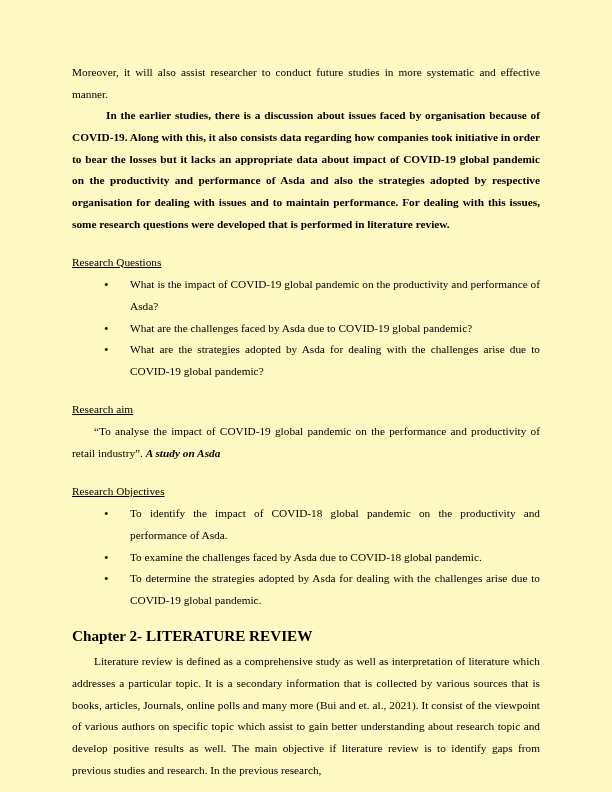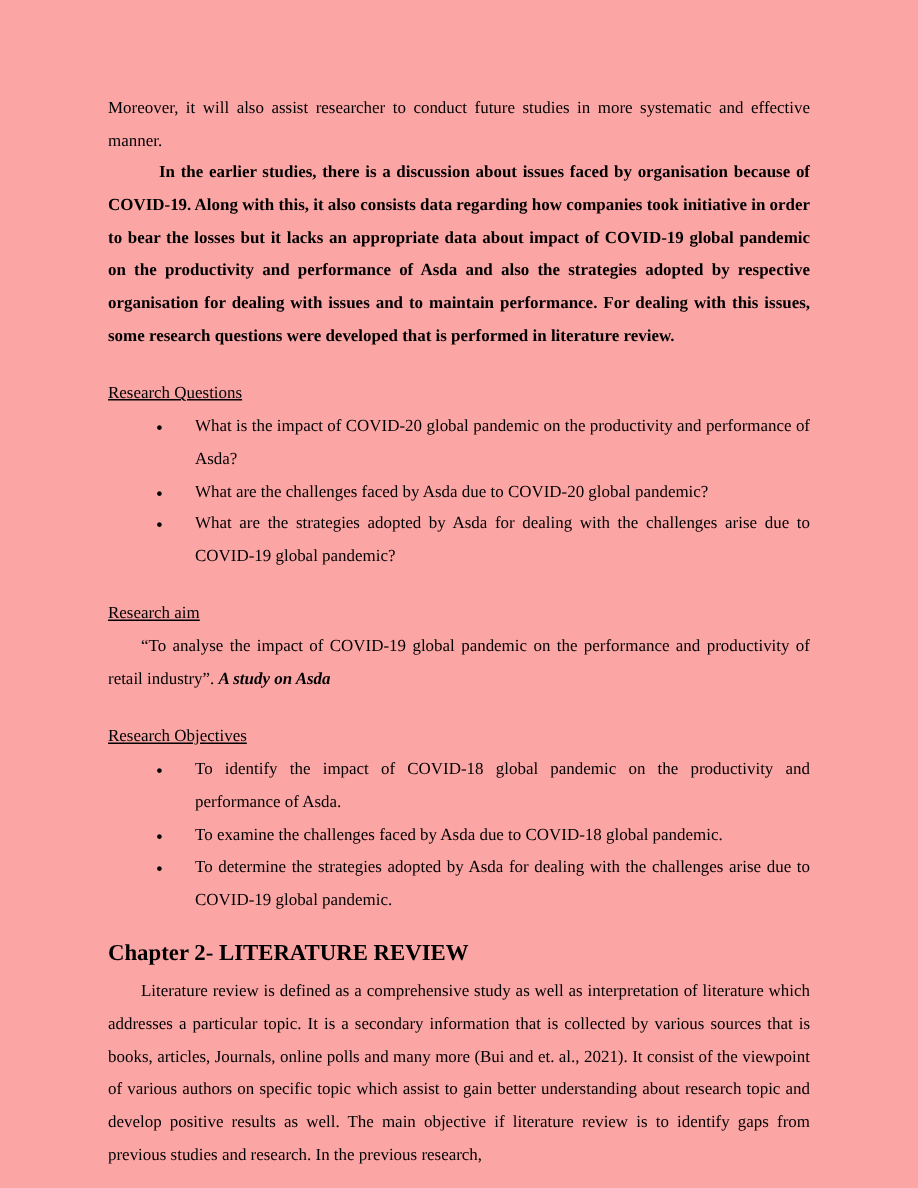--- a/index.html
+++ b/index.html
@@ -12,21 +12,21 @@
     height: 792px;
     font-family: "Liberation Serif", serif;
     color: #000000;
   }
   .page {
     position: relative;
     width: 612px;
     height: 792px;
     box-sizing: border-box;
     padding: 62px 72px 60px 72px;
-    background: #fca5a5;
+    background: #fef9c3;
   }
   .doc-body {
     font-size: 11.3px;
     line-height: 1.92;
     text-align: justify;
   }
   p {
     margin: 0 0 0 0;
   }
   .para {
@@ -88,22 +88,22 @@
 <div class="page">
   <div class="doc-body">
 
     <p class="para">Moreover, it will also assist researcher to conduct future studies in more systematic and effective manner.</p>
 
     <p class="para indent">In the earlier studies, there is a discussion about issues faced by organisation because of COVID-19. Along with this, it also consists data regarding how companies took initiative in order to bear the losses but it lacks an appropriate data about impact of COVID-19 global pandemic on the productivity and performance of Asda and also the strategies adopted by respective organisation for dealing with issues and to maintain performance. For dealing with this issues, some research questions were developed that is performed in literature review.</p>
 
     <p class="para heading-underline">Research Questions</p>
 
     <ul class="bullets">
-      <li>What is the impact of COVID-20 global pandemic on the productivity and performance of Asda?</li>
-      <li>What are the challenges faced by Asda due to COVID-20 global pandemic?</li>
+      <li>What is the impact of COVID-19 global pandemic on the productivity and performance of Asda?</li>
+      <li>What are the challenges faced by Asda due to COVID-19 global pandemic?</li>
       <li>What are the strategies adopted by Asda for dealing with the challenges arise due to COVID-19 global pandemic?</li>
     </ul>
 
     <p class="para heading-underline">Research aim</p>
 
     <p class="para quote-para indent-small"><span>“To analyse the impact of COVID-19 global pandemic on the performance and productivity of retail industry”.</span> <span class="bold-italic">A study on Asda</span></p>
 
     <p class="para heading-underline">Research Objectives</p>
 
     <ul class="bullets">

